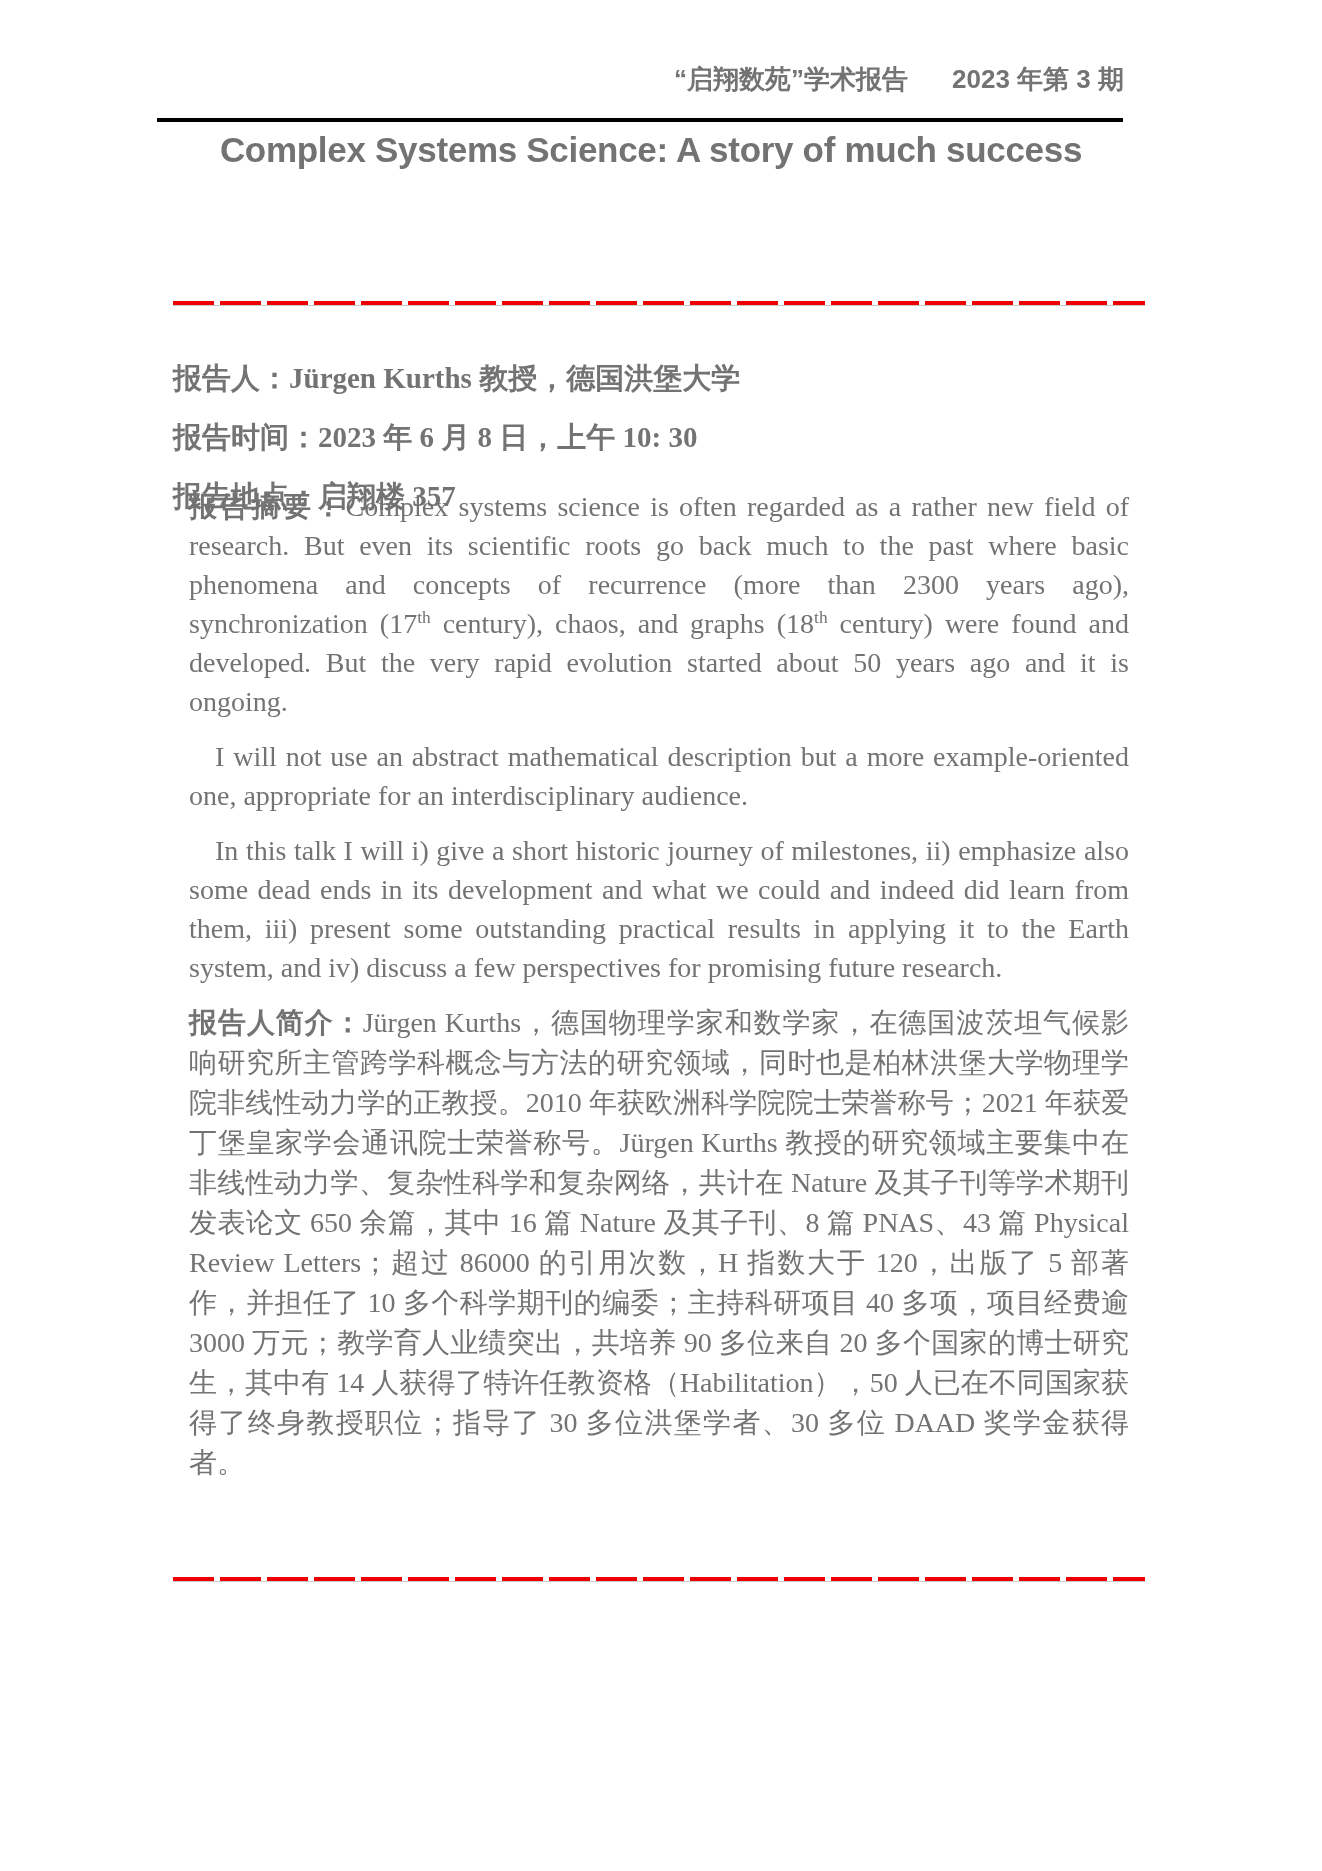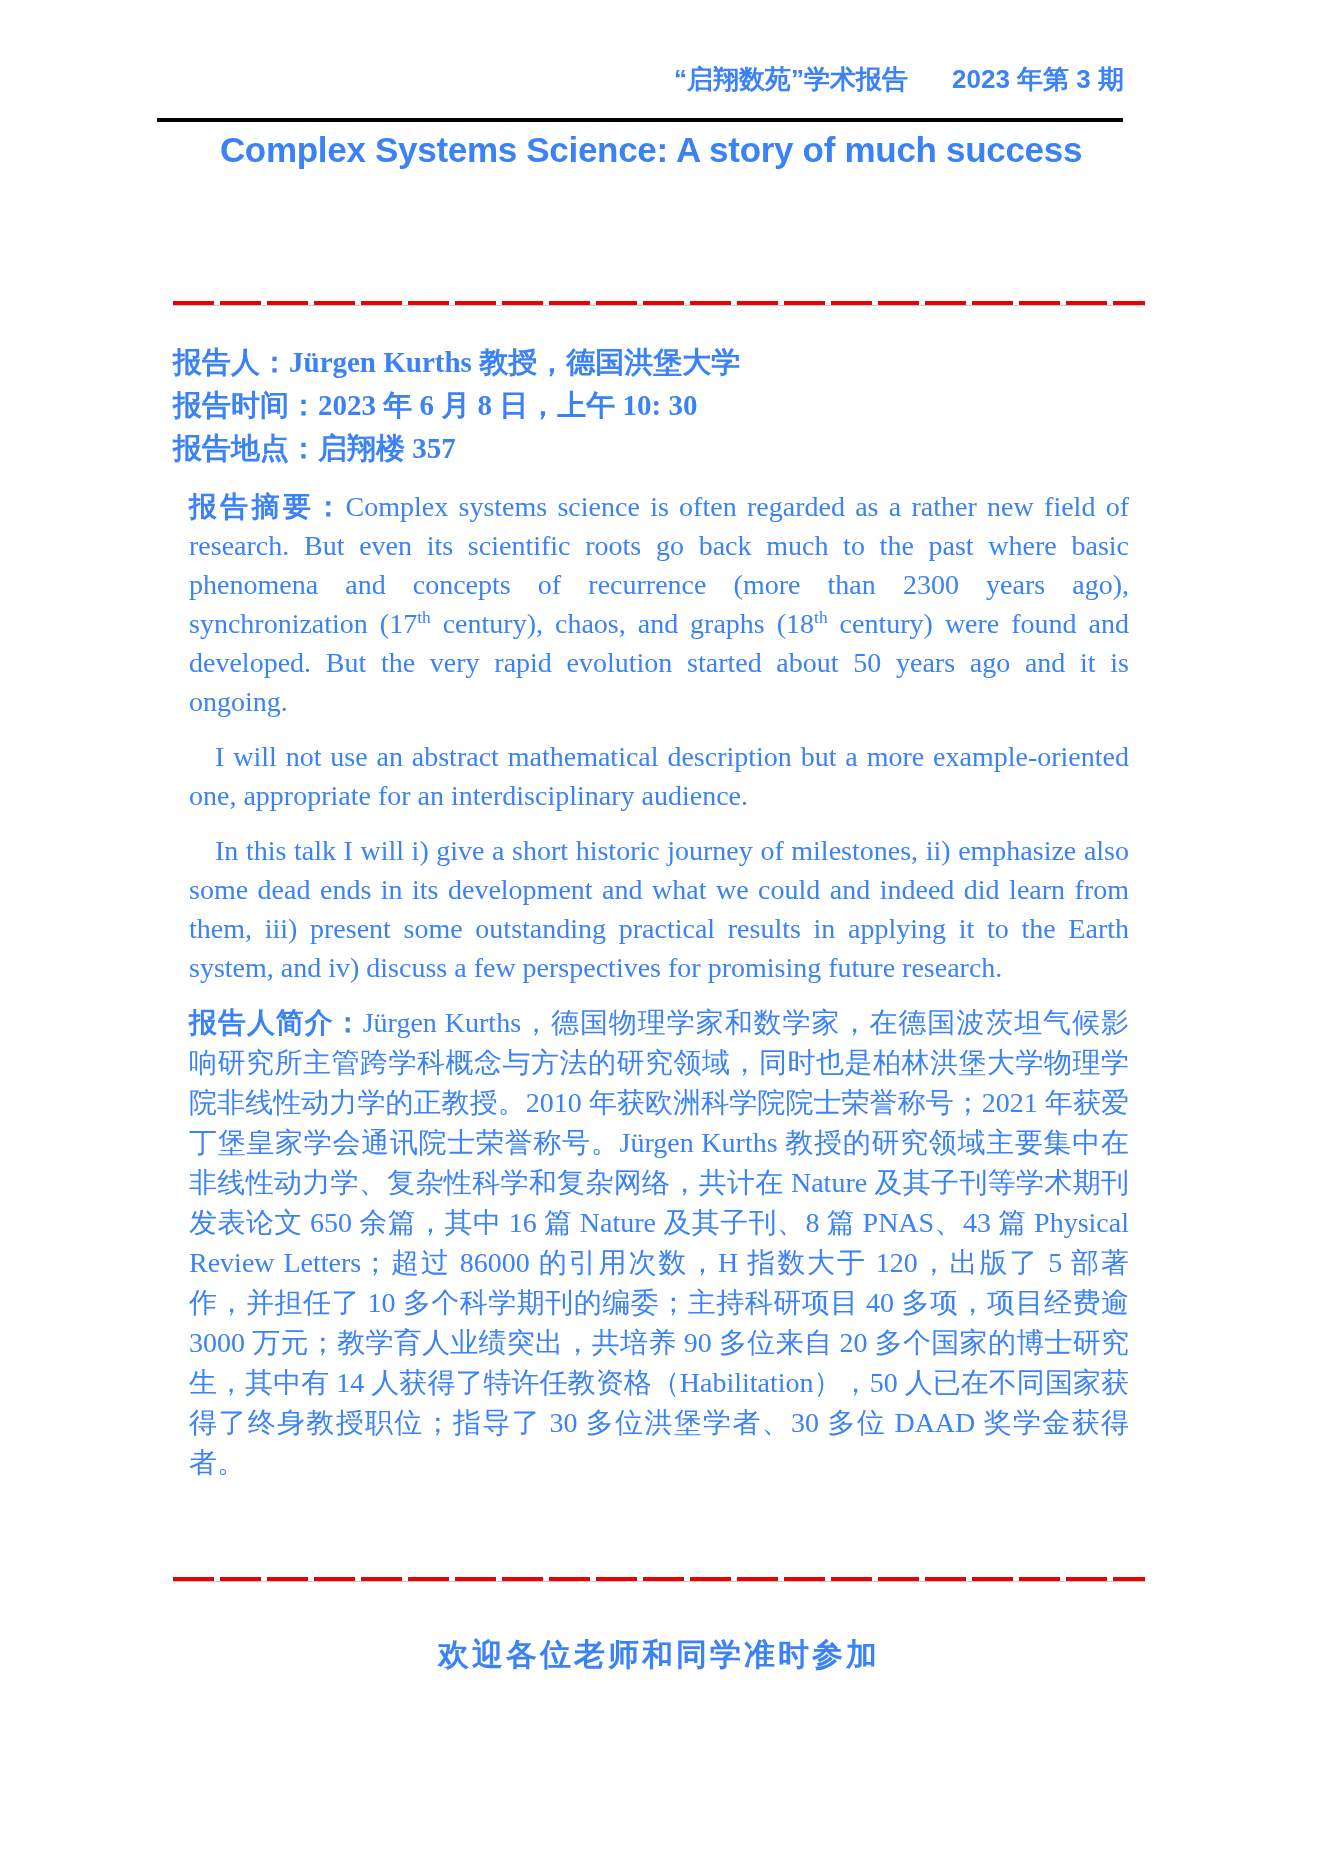--- a/index.html
+++ b/index.html
@@ -1,20 +1,20 @@
 <!DOCTYPE html>
 <html style="--accent: #ef0000;"><head>
 <meta charset="utf-8">
 <style>
   html,body { margin:0; padding:0; background:#ffffff; }
   .page {
     position:relative;
     width:1322px; height:1871px;
     background:#ffffff;
-    color:#3b82f6;
+    color:#737373;
     font-family:"Liberation Serif","DejaVu Serif",serif;
     overflow:hidden;
     text-decoration:underline;
   }
   .header {
     position:absolute; top:62px; left:160px; width:964px;
     display:flex; justify-content:flex-end; align-items:baseline; gap:44px;
     font-family:"Liberation Sans","DejaVu Sans",sans-serif;
     font-weight:700; font-size:26px; white-space:nowrap;
   }
@@ -33,21 +33,21 @@
     position:absolute; left:173px; width:972px; height:4px;
     background:repeating-linear-gradient(90deg, var(--accent,#ef0000) 0 41px, rgba(0,0,0,0) 41px 47px);
     border-bottom:1px solid #c9c9c9;
   }
   .divider-top { top:301px; }
   .divider-bottom { top:1577px; }
   .info {
     position:absolute; top:341px; left:173px; width:972px;
     font-size:29px; font-weight:700; line-height:43px;
   }
-  .info-row { white-space:nowrap; }
+  .info-row { white-space:nowrap;margin-top:16px; }
   .body {
     position:absolute; top:471px; left:173px; width:972px;
   }
   .para {
     margin:16px; font-size:28px; line-height:39px;
     text-align:justify; text-align-last:left;
   }
   .para.indent { text-indent:26px; }
   .para.bio { line-height:40px; }
   .zh-label { font-weight:700; }
@@ -86,15 +86,14 @@
 
     <p class="para indent">I will not use an abstract mathematical description but a more example-oriented one, appropriate for an interdisciplinary audience.</p>
 
     <p class="para indent">In this talk I will i) give a short historic journey of milestones, ii) emphasize also some dead ends in its development and what we could and indeed did learn from them, iii) present some outstanding practical results in applying it to the Earth system, and iv) discuss a few perspectives for promising future research.</p>
 
     <p class="para bio"><b class="zh-label">报告人简介：</b><span>Jürgen Kurths，德国物理学家和数学家，在德国波茨坦气候影响研究所主管跨学科概念与方法的研究领域，同时也是柏林洪堡大学物理学院非线性动力学的正教授。2010 年获欧洲科学院院士荣誉称号；2021 年获爱丁堡皇家学会通讯院士荣誉称号。Jürgen Kurths 教授的研究领域主要集中在非线性动力学、复杂性科学和复杂网络，共计在 Nature 及其子刊等学术期刊发表论文 650 余篇，其中 16 篇 Nature 及其子刊、8 篇 PNAS、43 篇 Physical Review Letters；超过 86000 的引用次数，H 指数大于 120，出版了 5 部著作，并担任了 10 多个科学期刊的编委；主持科研项目 40 多项，项目经费逾 3000 万元；教学育人业绩突出，共培养 90 多位来自 20 多个国家的博士研究生，其中有 14 人获得了特许任教资格（Habilitation），50 人已在不同国家获得了终身教授职位；指导了 30 多位洪堡学者、30 多位 DAAD 奖学金获得者。</span></p>
   </div>
 
   <div class="divider divider-bottom"></div>
 
-  <div class="footer">欢迎各位老师和同学准时参加</div>
 
 </div>
 
 </body></html>

